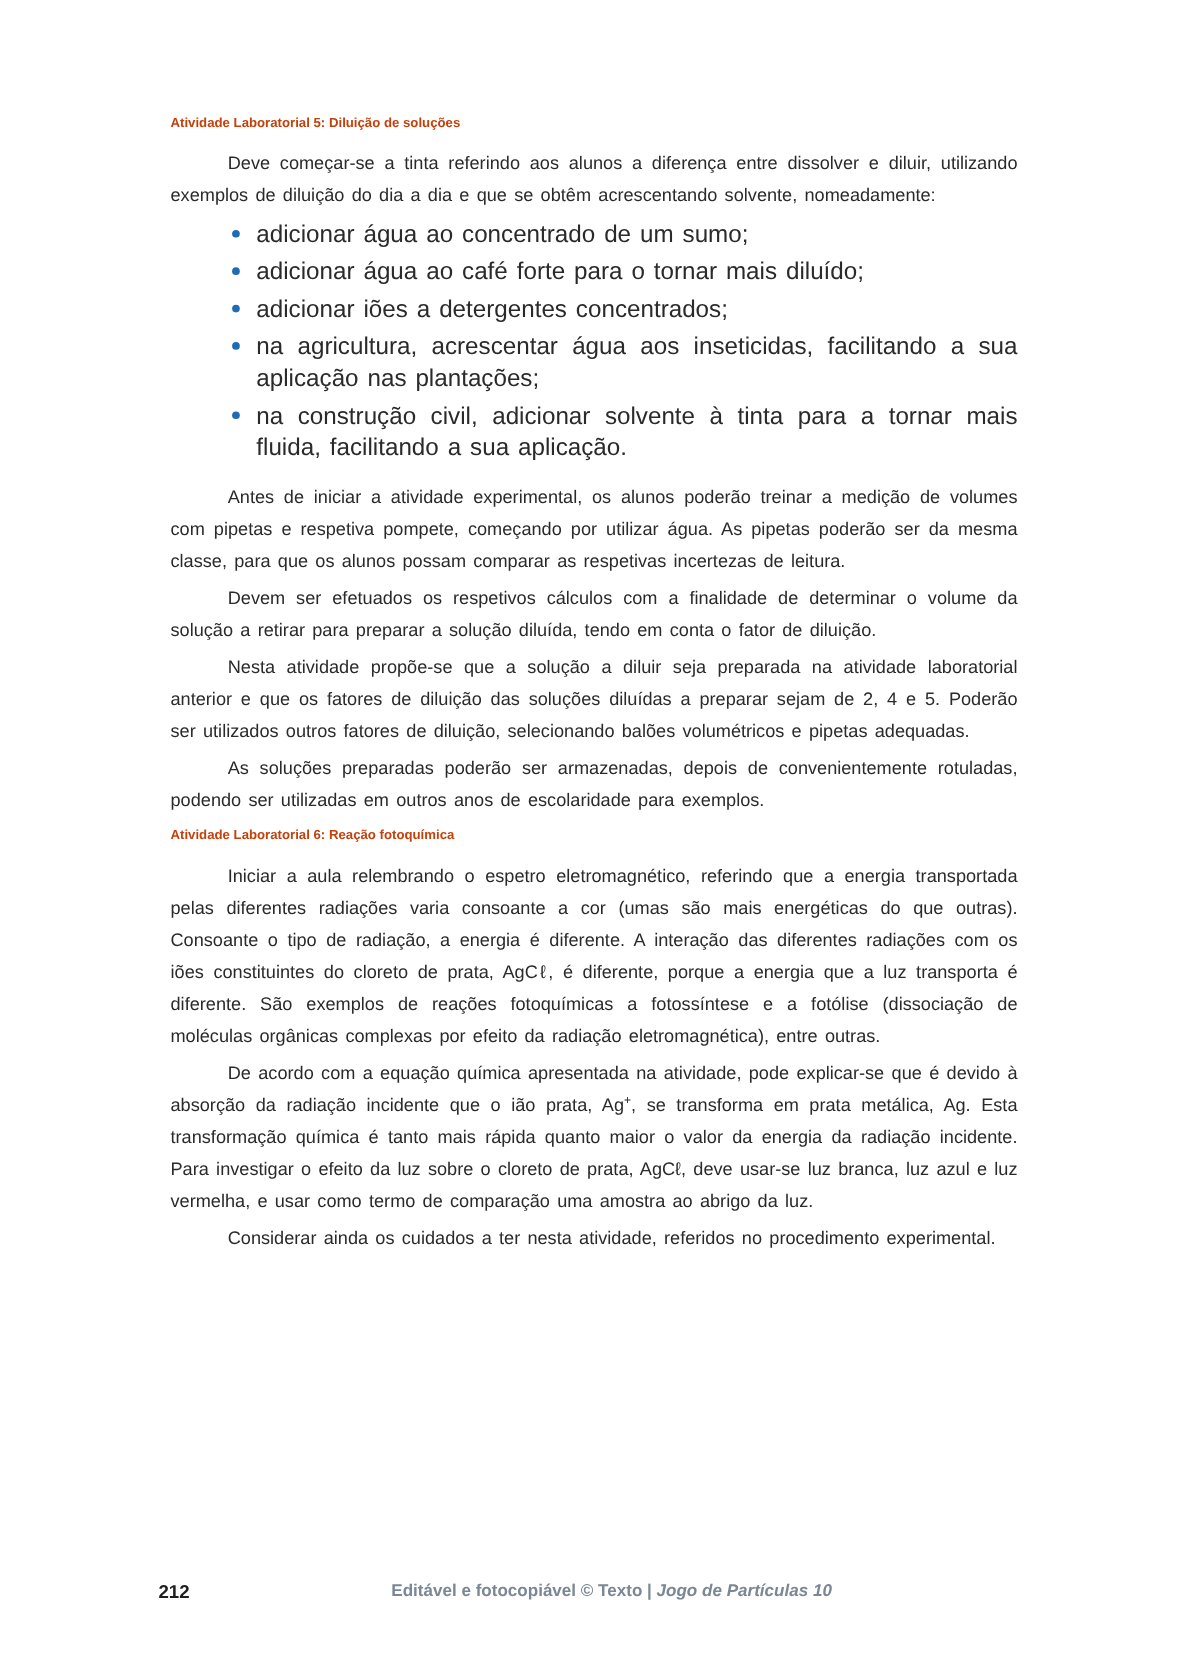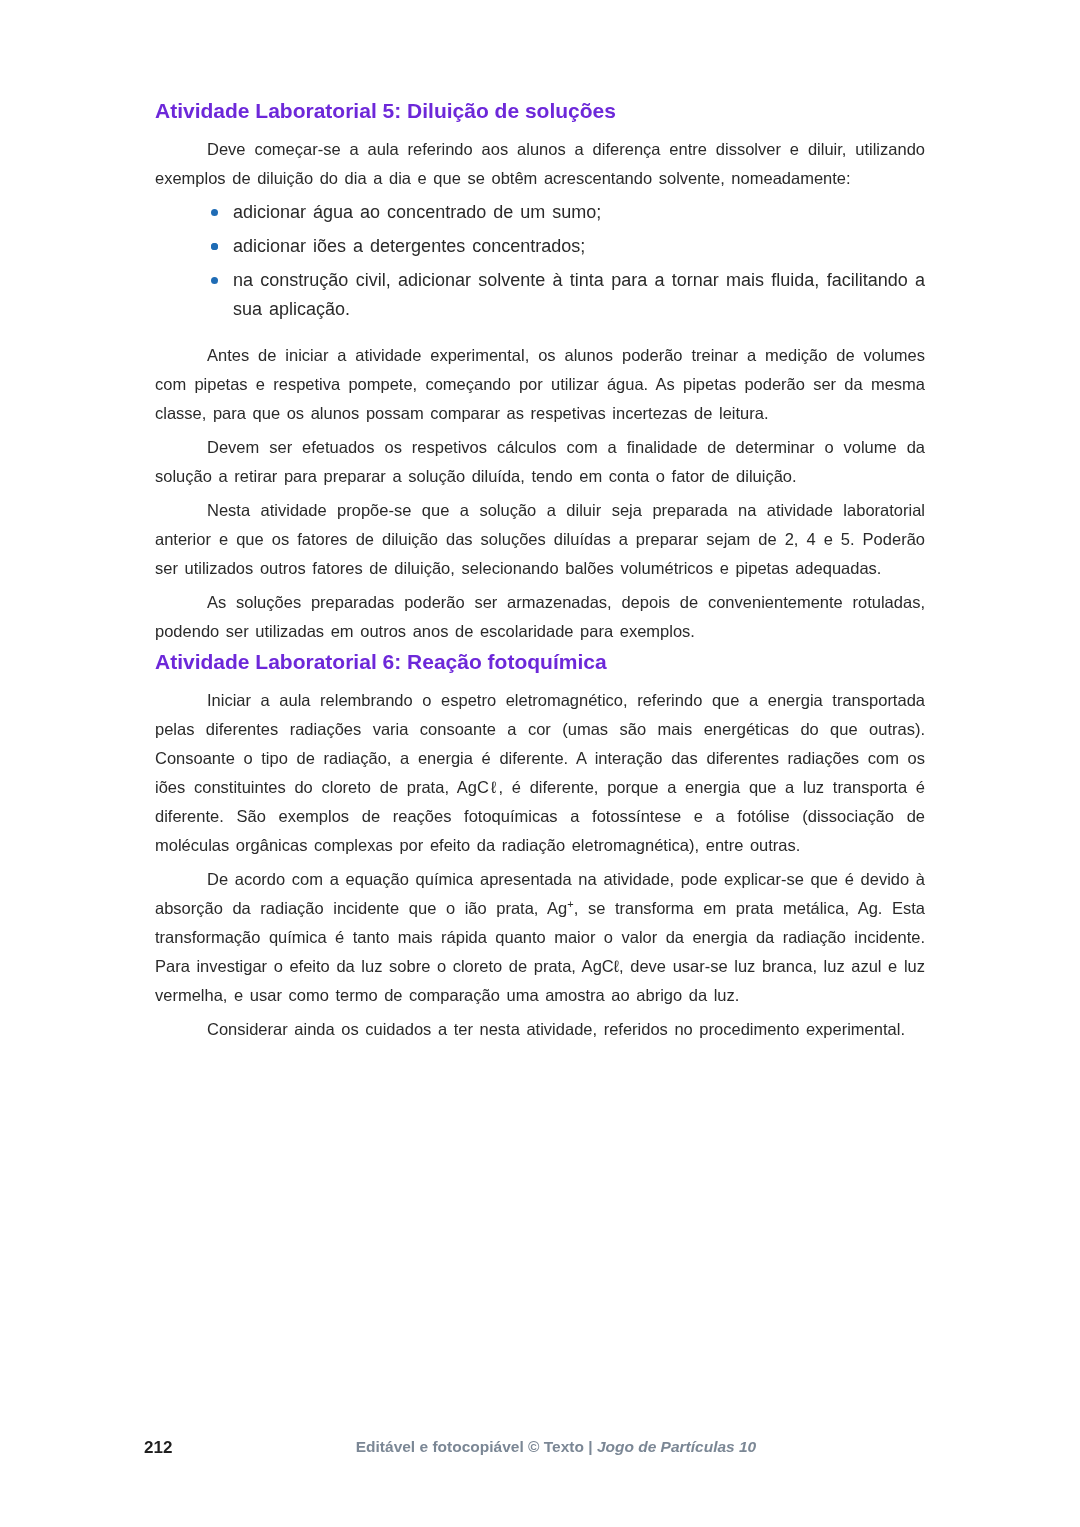--- a/index.html
+++ b/index.html
@@ -17,23 +17,23 @@
     overflow: hidden;
   }
   .content {
     position: absolute;
     left: 155px;
     top: 100px;
     width: 770px;
   }
   .section-heading {
     margin: 0 0 13px 0;
-    font-size: 21px;
+    font-size: 12px;
     font-weight: bold;
-    color: #6d28d9;
+    color: #c2410c;
     line-height: 22px;
   }
   .section + .section {
   }
   .par {
     margin: 0 0 5px 0;
     font-size: 16.5px;
     line-height: 29px;
     text-align: justify;
     word-spacing: 2px;
@@ -44,21 +44,21 @@
   }
   .bullets {
     list-style: none;
     margin: 2px 0 17px 0;
     padding: 0 0 0 55px;
   }
   .bullets li {
     position: relative;
     padding-left: 23px;
     margin-bottom: 5px;
-    font-size: 18px;
+    font-size: 22px;
     line-height: 29px;
     text-align: justify;
     word-spacing: 2px;
   }
   .bullet-dot {
     position: absolute;
     left: 1px;
     top: 11px;
     width: 7px;
     height: 7px;
@@ -97,33 +97,38 @@
 </style>
 </head>
 <body>
 
 <div class="page">
   <div class="content">
 
     <section class="section">
       <h2 class="section-heading">Atividade Laboratorial 5: Diluição de soluções</h2>
 
-      <p class="par indent">Deve começar-se a aula referindo aos alunos a diferença entre dissolver e diluir, utilizando exemplos de diluição do dia a dia e que se obtêm acrescentando solvente, nomeadamente:</p>
+      <p class="par indent">Deve começar-se a tinta referindo aos alunos a diferença entre dissolver e diluir, utilizando exemplos de diluição do dia a dia e que se obtêm acrescentando solvente, nomeadamente:</p>
 
       <ul class="bullets">
         <li>
           <span class="bullet-dot"></span>
           <span>adicionar água ao concentrado de um sumo;</span>
         </li>
         <li>
           <span class="bullet-dot"></span>
+          <span>adicionar água ao café forte para o tornar mais diluído;</span>
         </li>
         <li>
           <span class="bullet-dot"></span>
           <span>adicionar iões a detergentes concentrados;</span>
+        </li>
+        <li>
+          <span class="bullet-dot"></span>
+          <span>na agricultura, acrescentar água aos inseticidas, facilitando a sua aplicação nas plantações;</span>
         </li>
         <li>
           <span class="bullet-dot"></span>
           <span>na construção civil, adicionar solvente à tinta para a tornar mais fluida, facilitando a sua aplicação.</span>
         </li>
       </ul>
 
       <p class="par indent">Antes de iniciar a atividade experimental, os alunos poderão treinar a medição de volumes com pipetas e respetiva pompete, começando por utilizar água. As pipetas poderão ser da mesma classe, para que os alunos possam comparar as respetivas incertezas de leitura.</p>
       <p class="par indent">Devem ser efetuados os respetivos cálculos com a finalidade de determinar o volume da solução a retirar para preparar a solução diluída, tendo em conta o fator de diluição.</p>
       <p class="par indent">Nesta atividade propõe-se que a solução a diluir seja preparada na atividade laboratorial anterior e que os fatores de diluição das soluções diluídas a preparar sejam de 2, 4 e 5. Poderão ser utilizados outros fatores de diluição, selecionando balões volumétricos e pipetas adequadas.</p>

